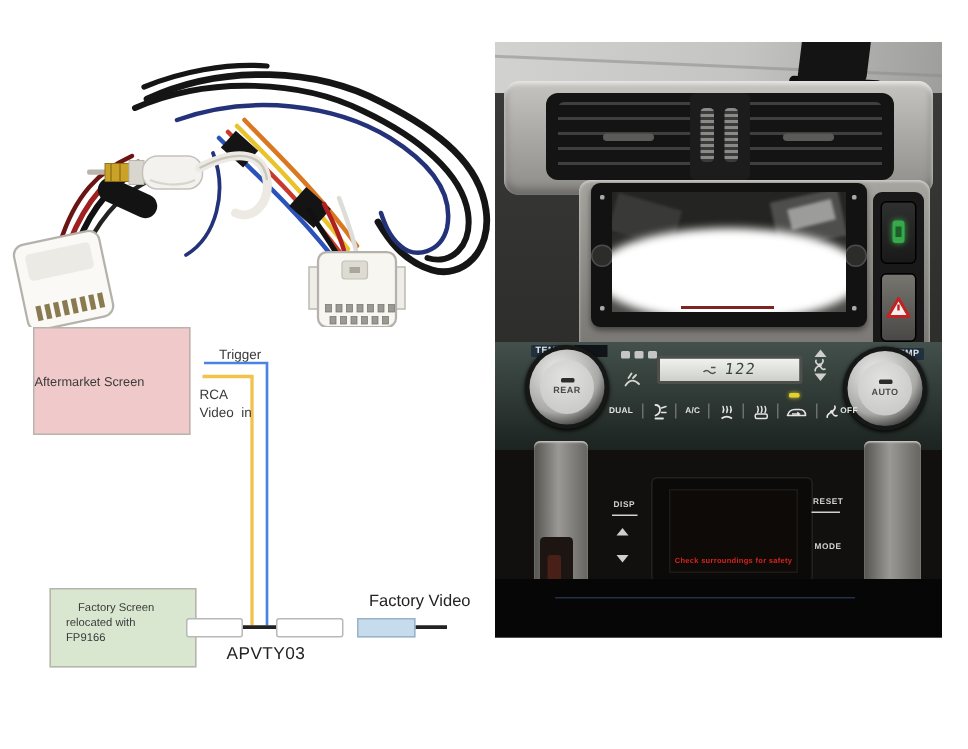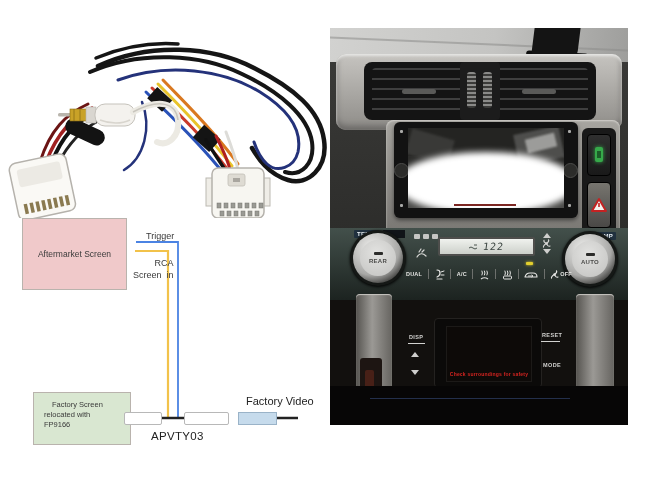--- a/index.html
+++ b/index.html
@@ -2,27 +2,27 @@
 <html><head>
 <meta charset="utf-8">
 <style>
   html,body{margin:0;padding:0;background:#fff;}
   #canvas{position:relative;width:645px;height:499px;background:#fff;overflow:hidden;
           font-family:"Liberation Sans",sans-serif;color:#333;}
   .abs{position:absolute;}
   
   .diag-box{position:absolute;border:1px solid #b9b3ad;box-sizing:border-box;font-size:8px;color:#3a3a3a;}
   #aftermarket-box{left:22px;top:218px;width:105px;height:72px;background:#f0c9ca;
-    display:flex;align-items:center;justify-content:center;font-size:8.5px;}
+    display:flex;align-items:center;justify-content:flex-start;font-size:8.5px;}
   #factory-box{left:33px;top:392px;width:98px;height:53px;background:#d9e7d1;
     padding:7px 4px 0 10px;line-height:1.35;font-size:7.5px;}
   #factory-box .ln1{margin-left:8px;}
   .conn-box{position:absolute;top:412px;height:13px;background:#fff;border:1px solid #b8b8b8;border-radius:2px;box-sizing:border-box;}
   #plug-box{position:absolute;left:238px;top:412px;width:39px;height:13px;background:#c6dbec;border:1px solid #9ab3c8;box-sizing:border-box;}
-  .diag-label{position:absolute;color:#3a3a3a;text-align:right;}
+  .diag-label{position:absolute;color:#3a3a3a;}
   #trigger-label{left:146px;top:231px;font-size:9px;}
   #rca-label{left:133px;top:257px;font-size:9px;line-height:1.35;}
   #rca-label .pre{white-space:pre;}
   #apvty-label{left:151px;top:430px;font-size:11.5px;color:#222;letter-spacing:.3px;}
   #fplug-label{left:246px;top:395px;font-size:11px;color:#222;}
   
   #photo{left:330px;top:28px;width:298px;height:397px;overflow:hidden;
          background:linear-gradient(#3c3c3a 0%,#2c2c2a 55%,#171513 100%);}
   #windshield{left:0;top:0;width:298px;height:34px;
          background:linear-gradient(96deg,#d2d2d0 0%,#c4c4c2 55%,#9e9e9c 100%);}
@@ -196,21 +196,21 @@
   </svg>
 
   <div id="aftermarket-box" class="diag-box">
     <span>Aftermarket Screen</span>
   </div>
 
   <div id="trigger-label" class="diag-label">Trigger</div>
 
   <div id="rca-label" class="diag-label">
     <div>RCA</div>
-    <div class="pre">Screen  in</div>
+    <div class="pre">Video  in</div>
   </div>
 
   <div id="factory-box" class="diag-box">
     <div class="ln1">Factory Screen</div>
     <div>relocated with</div>
     <div>FP9166</div>
   </div>
 
   <div class="conn-box" style="left:124px;width:38px;"></div>
   <div class="conn-box" style="left:184px;width:45px;"></div>

